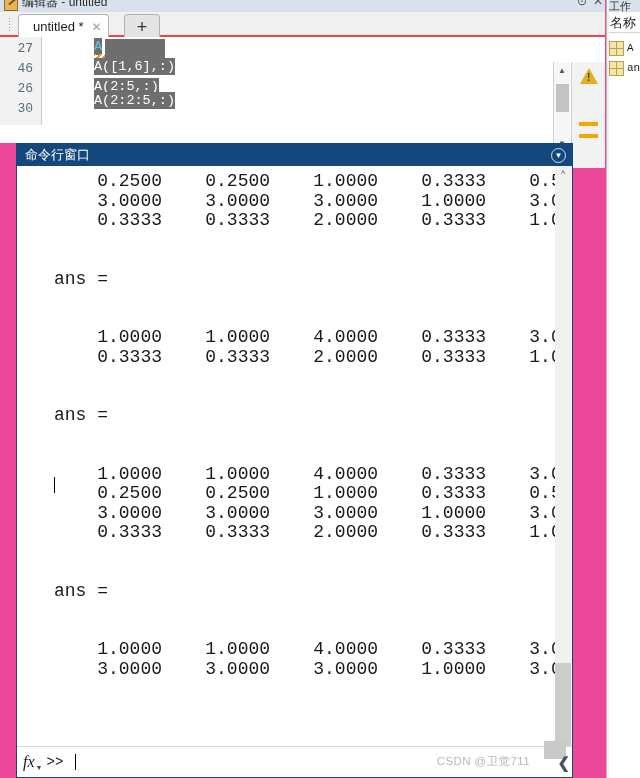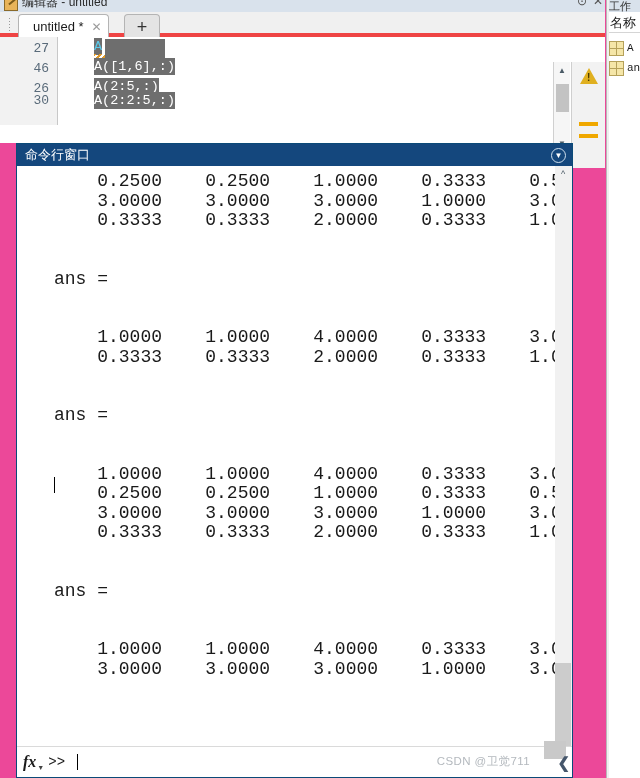--- a/index.html
+++ b/index.html
@@ -31,21 +31,21 @@
   .win-btns { position: absolute; right: 2px; top: -5px; display: flex; gap: 6px; }
   .win-btn { font-size: 12px; color: #555; line-height: 12px; }
 
   
   .editor {
     position: absolute; left: 0; top: 12px; width: 605px; height: 131px;
     background: #f0f0f0; border-right: 1px solid #b8b8b8;
   }
   .tabstrip {
     position: absolute; left: 0; top: 0; width: 605px; height: 25px;
-    background: #f0f0f0; border-bottom: 4px solid #ef4444;
+    background: #f0f0f0; border-bottom: 2px solid #ef4444;
   }
   .grip {
     position: absolute; left: 8px; top: 5px; width: 4px; height: 15px;
     background-image: radial-gradient(#9a9a9a 40%, transparent 42%);
     background-size: 3px 3px;
   }
   .tab {
     position: absolute; left: 18px; top: 2px; height: 24px;
     background: #ffffff; border: 1px solid #b4b4b4; border-bottom: none;
     border-radius: 4px 4px 0 0;
@@ -59,21 +59,21 @@
     border-radius: 4px 4px 0 0;
     display: flex; align-items: center; justify-content: center;
     font-size: 18px; color: #333; line-height: 1;
   }
 
   .code-area {
     position: absolute; left: 0; top: 25px; width: 605px; height: 106px;
     background: #ffffff;
   }
   .gutter {
-    position: absolute; left: 0; top: 0; width: 58px; height: 88px;
+    position: absolute; left: 0; top: 0; width: 42px; height: 88px;
     background: #f2f2f2; border-right: 1px solid #c8c8c8;
   }
   .ln {
     position: absolute; right: 8px; font-family: "Liberation Mono", monospace;
     font-size: 13px; color: #5a6b7a;
   }
   .codelines {
     position: absolute; left: 59px; top: 0; right: 0; height: 88px;
     overflow: hidden;
   }
@@ -186,21 +186,21 @@
     position: absolute; left: 0; top: 497px; width: 16px; height: 92px;
     background: #cccccc;
   }
   .cmd-prompt {
     position: absolute; left: 0; right: 0; bottom: 0; height: 31px;
     background: #ffffff; border-top: 1px solid #dadada;
     display: flex; align-items: center; padding-left: 6px; gap: 4px;
   }
   .fx {
     font-family: "Liberation Serif", serif; font-style: italic;
-    font-weight: bold; font-size: 16px; color: #1a1a1a;
+    font-weight: normal; font-size: 16px; color: #1a1a1a;
   }
   .fx-caret { font-size: 7px; color: #444; margin-left: -3px; align-self: flex-end;
     margin-bottom: 6px; }
   .gtgt {
     font-family: "Liberation Mono", monospace; font-size: 14px; color: #1a1a1a;
   }
   .prompt-caret { width: 1px; height: 16px; background: #000; margin-left: 8px; }
 
   
   .ws {
@@ -281,21 +281,21 @@
         <span class="tab-close">✕</span>
       </div>
       <div class="tab-new">+</div>
     </div>
 
     <div class="code-area">
       <div class="gutter">
         <span class="ln" style="top:4px">27</span>
         <span class="ln" style="top:24px">46</span>
         <span class="ln" style="top:44px">26</span>
-        <span class="ln" style="top:56px">30</span>
+        <span class="ln" style="top:64px">30</span>
       </div>
 
       <div class="codelines">
 
         <div class="selbar" style="left:46px; top:2px; width:60px; height:19px;"></div>
         <div class="cl" style="top:0px"><span class="sel"><span class="var">A</span></span></div>
         <div class="squig" style="top:17px"></div>
 
         <div class="cl" style="top:20px"><span class="sel">A([1,6],:)</span></div>
         <div class="cl" style="top:40px"><span class="sel">A(2:5,:)</span></div>

